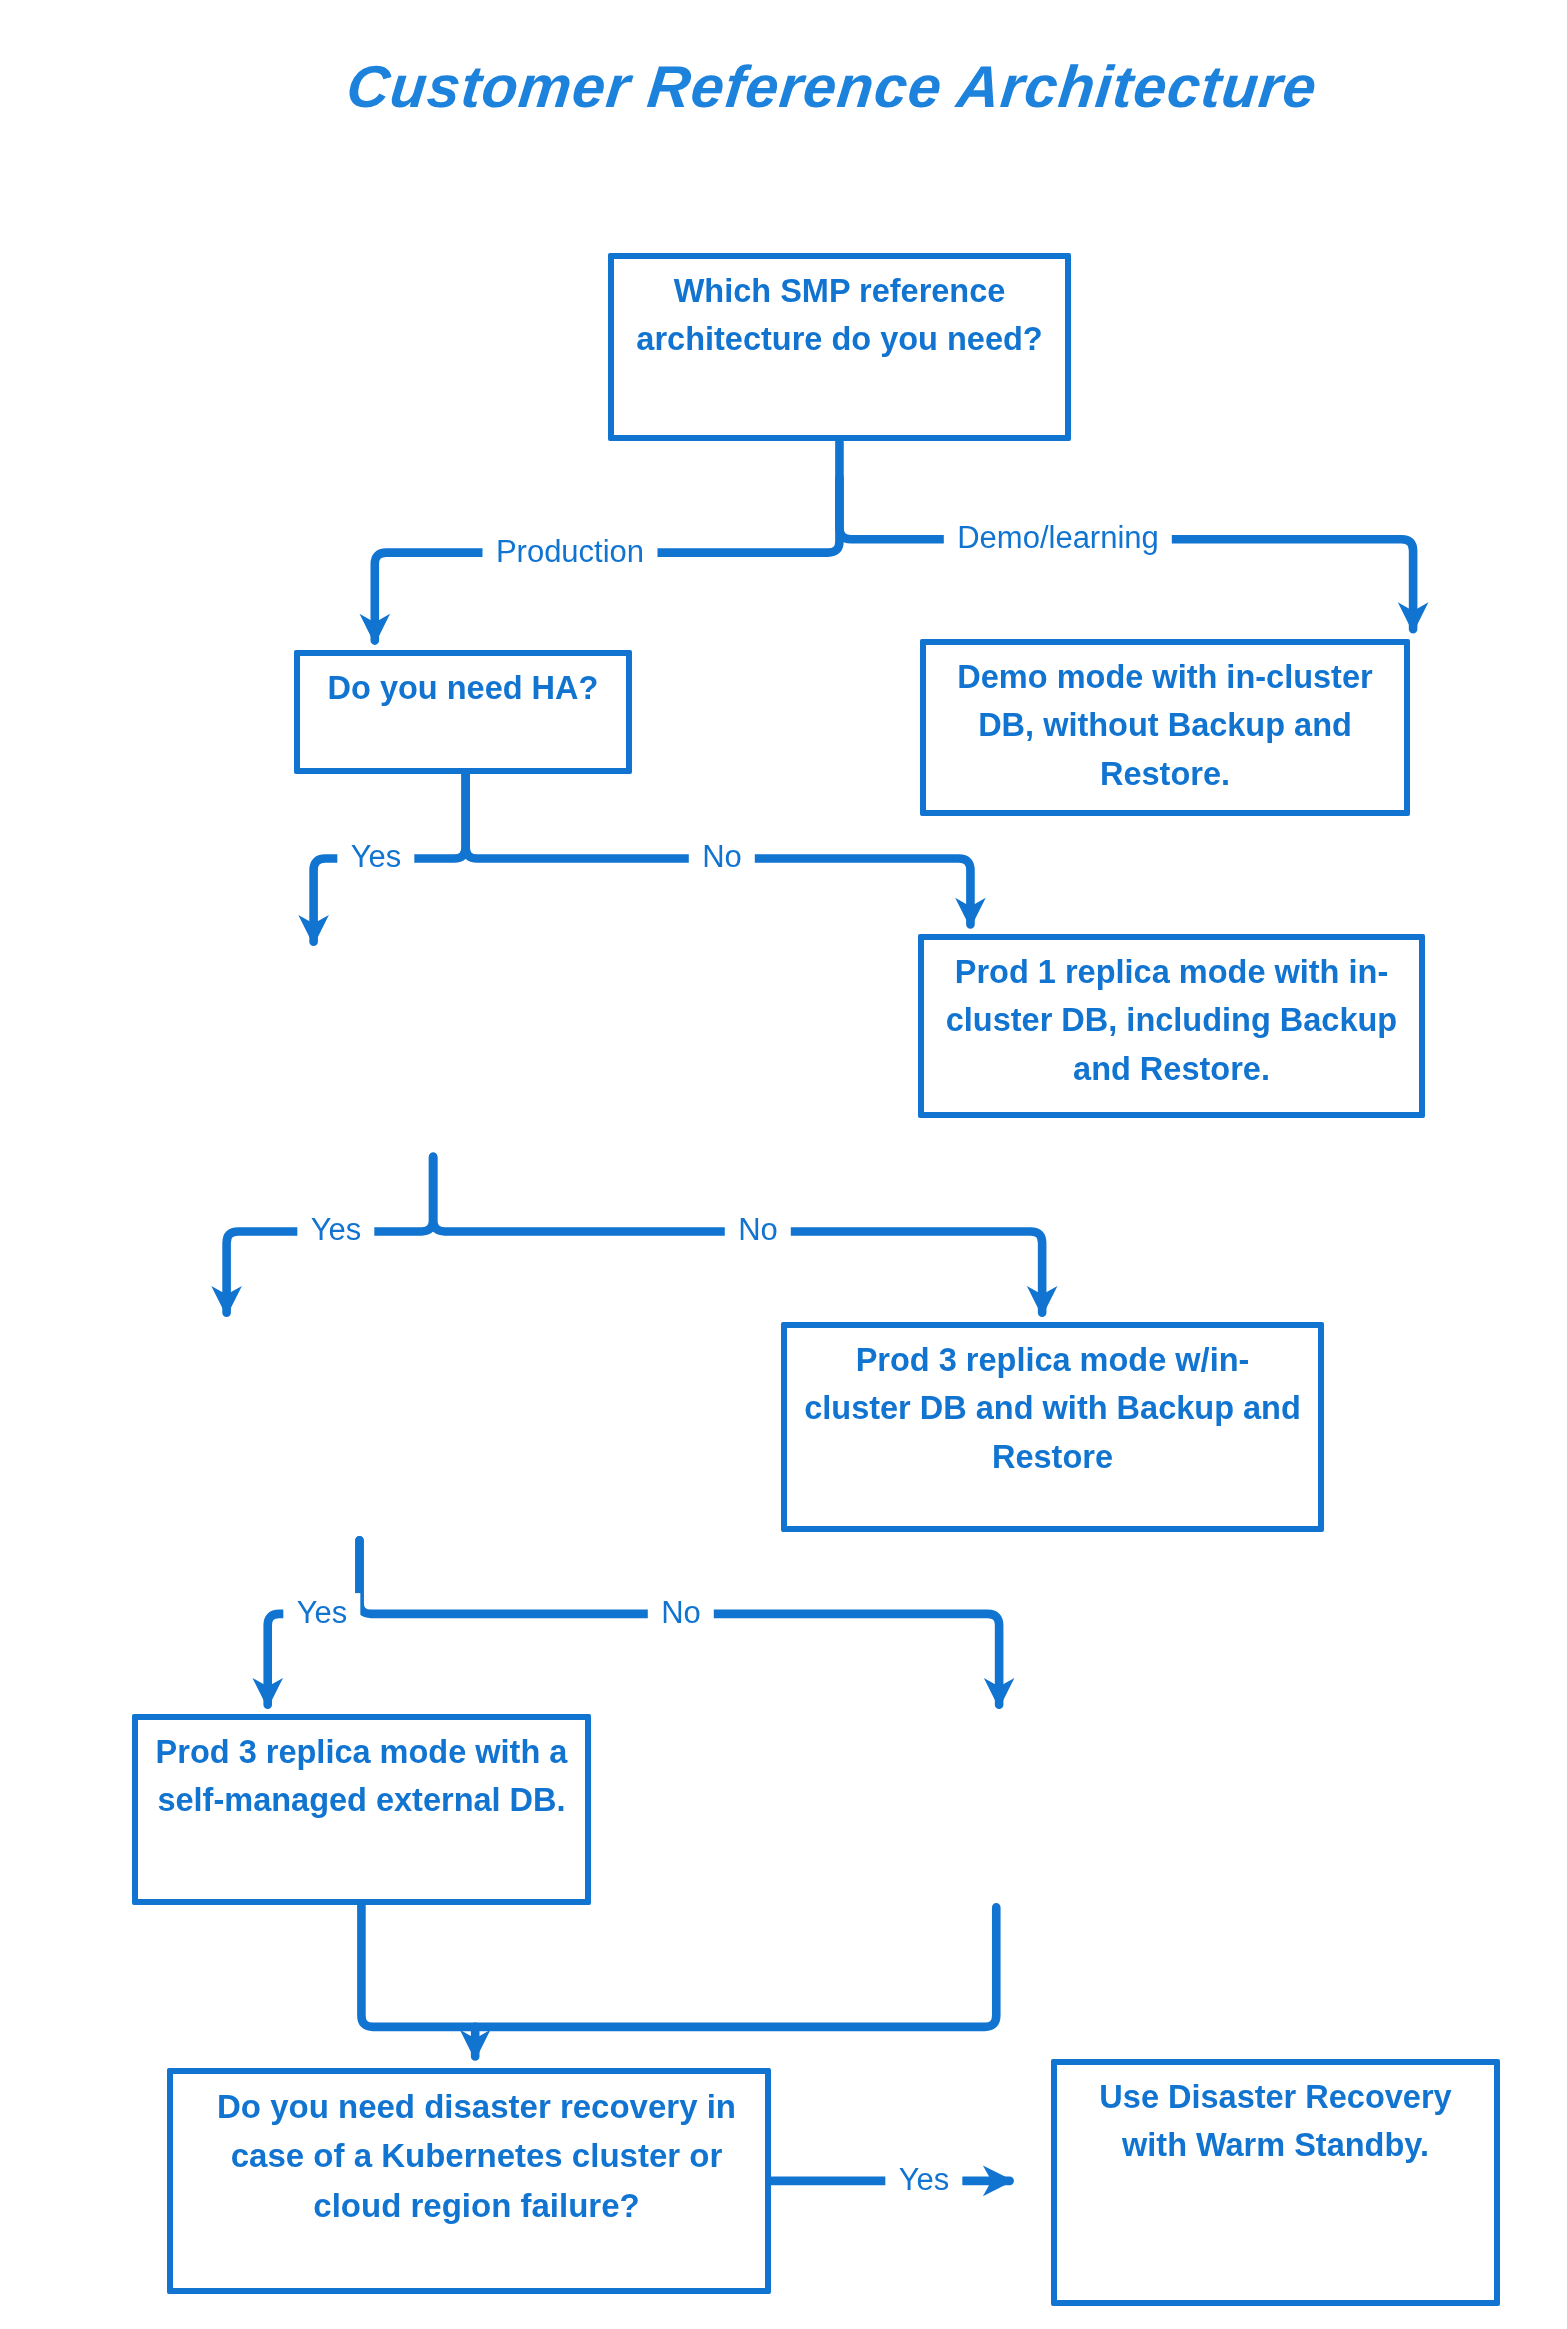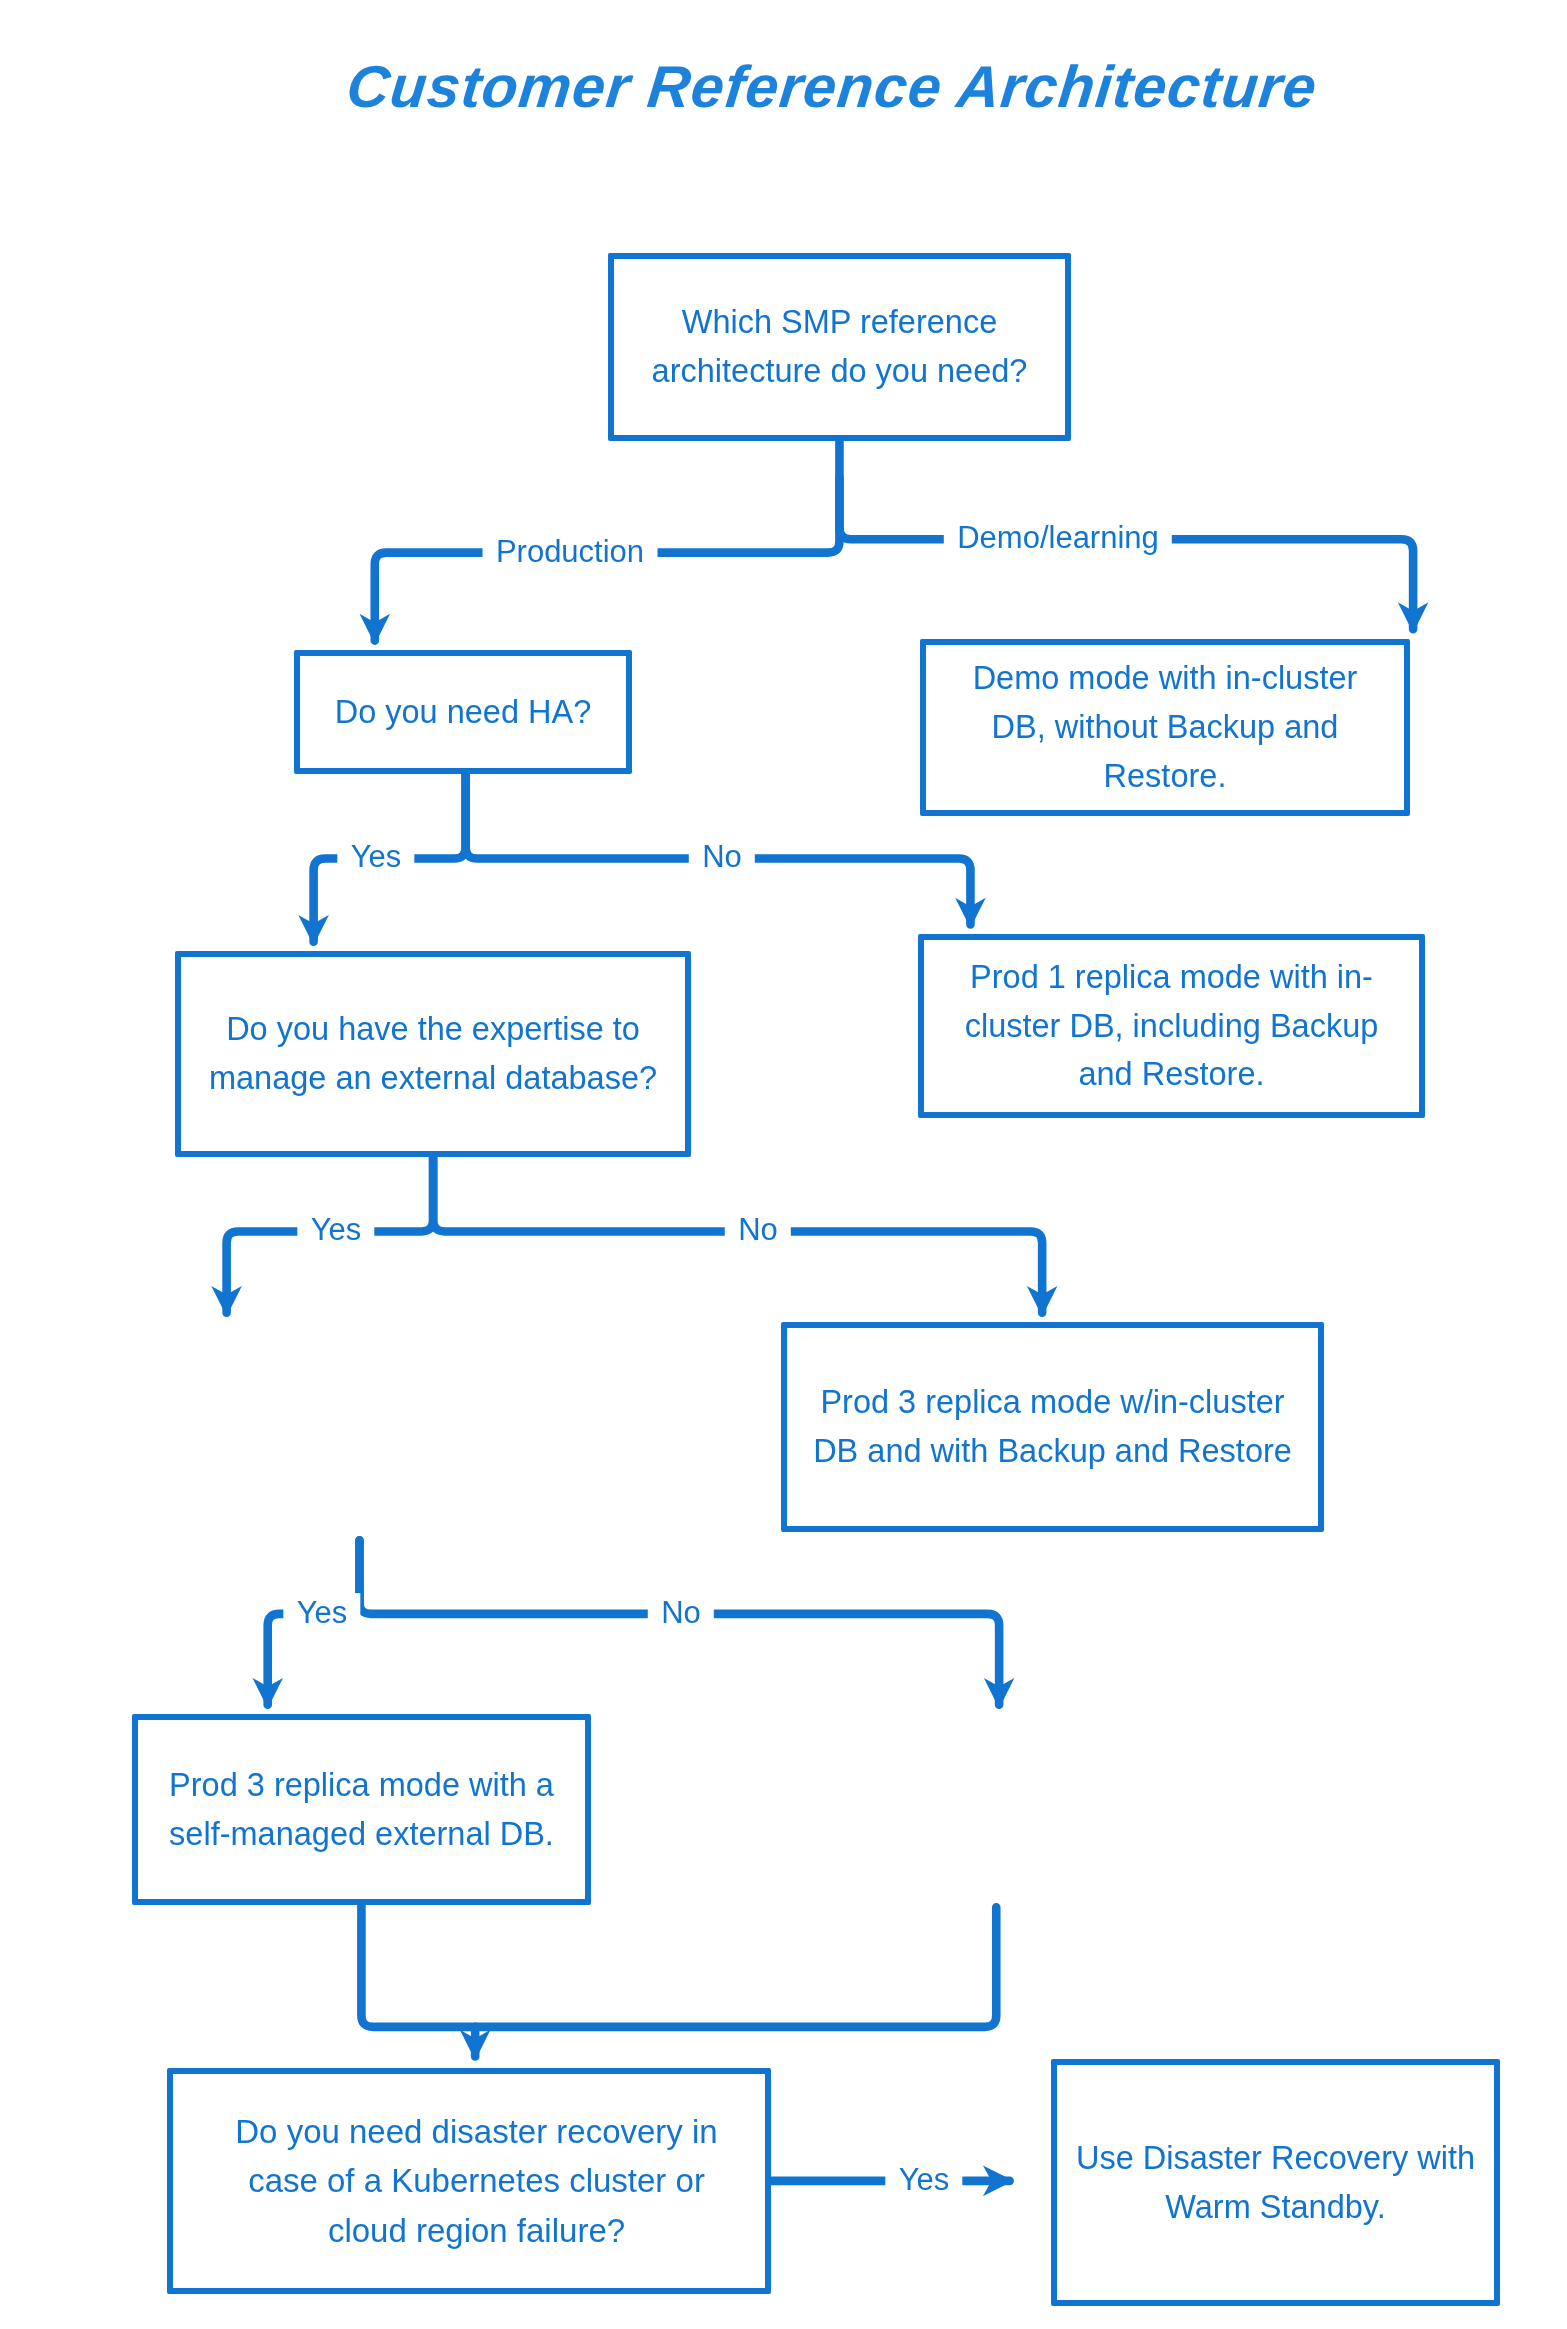--- a/index.html
+++ b/index.html
@@ -18,24 +18,24 @@
   #connector-layer{position:absolute;left:0;top:0;width:1568px;height:2330px;}
   .edge{fill:none;stroke:var(--accent);stroke-width:9;stroke-linecap:round;}
   .arrowhead{fill:var(--accent);stroke:none;}
   .node{
     position:absolute;
     box-sizing:border-box;
     border:6.7px solid var(--accent);
     border-radius:1.9px;
     background:var(--bg);
     color:var(--accent);
-    font-weight:normal;
+    font-weight:bold;
     font-size:32.5px;
     line-height:1.5;
-    display:flex;align-items:center;justify-content:center;
+    display:flex;justify-content:center;
     text-align:center;
     padding:7.6px 17px;
   }
   .edge-label{
     position:absolute;
     transform:translate(-50%,-50%);
     background:var(--bg);
     color:var(--accent);
     font-size:31px;
     font-weight:normal;
@@ -96,23 +96,20 @@
   </div>
 
   <div class="node" style="left:294px;top:650px;width:338px;height:124px;">
     <span>Do you need HA?</span>
   </div>
 
   <div class="node" style="left:920px;top:639px;width:490px;height:177px;">
     <span>Demo mode with in-cluster DB, without Backup and Restore.</span>
   </div>
 
-  <div class="node" style="left:175px;top:951px;width:516px;height:206px;">
-    <span>Do you have the expertise to manage an external database?</span>
-  </div>
 
   <div class="node" style="left:902px;top:934px;width:507px;height:184px;margin-left:16px;">
     <span>Prod 1 replica mode with in-cluster DB, including Backup and Restore.</span>
   </div>
 
 
   <div class="node" style="left:781px;top:1322px;width:543px;height:210px;">
     <span>Prod 3 replica mode w/in-cluster DB and with Backup and Restore</span>
   </div>
 

